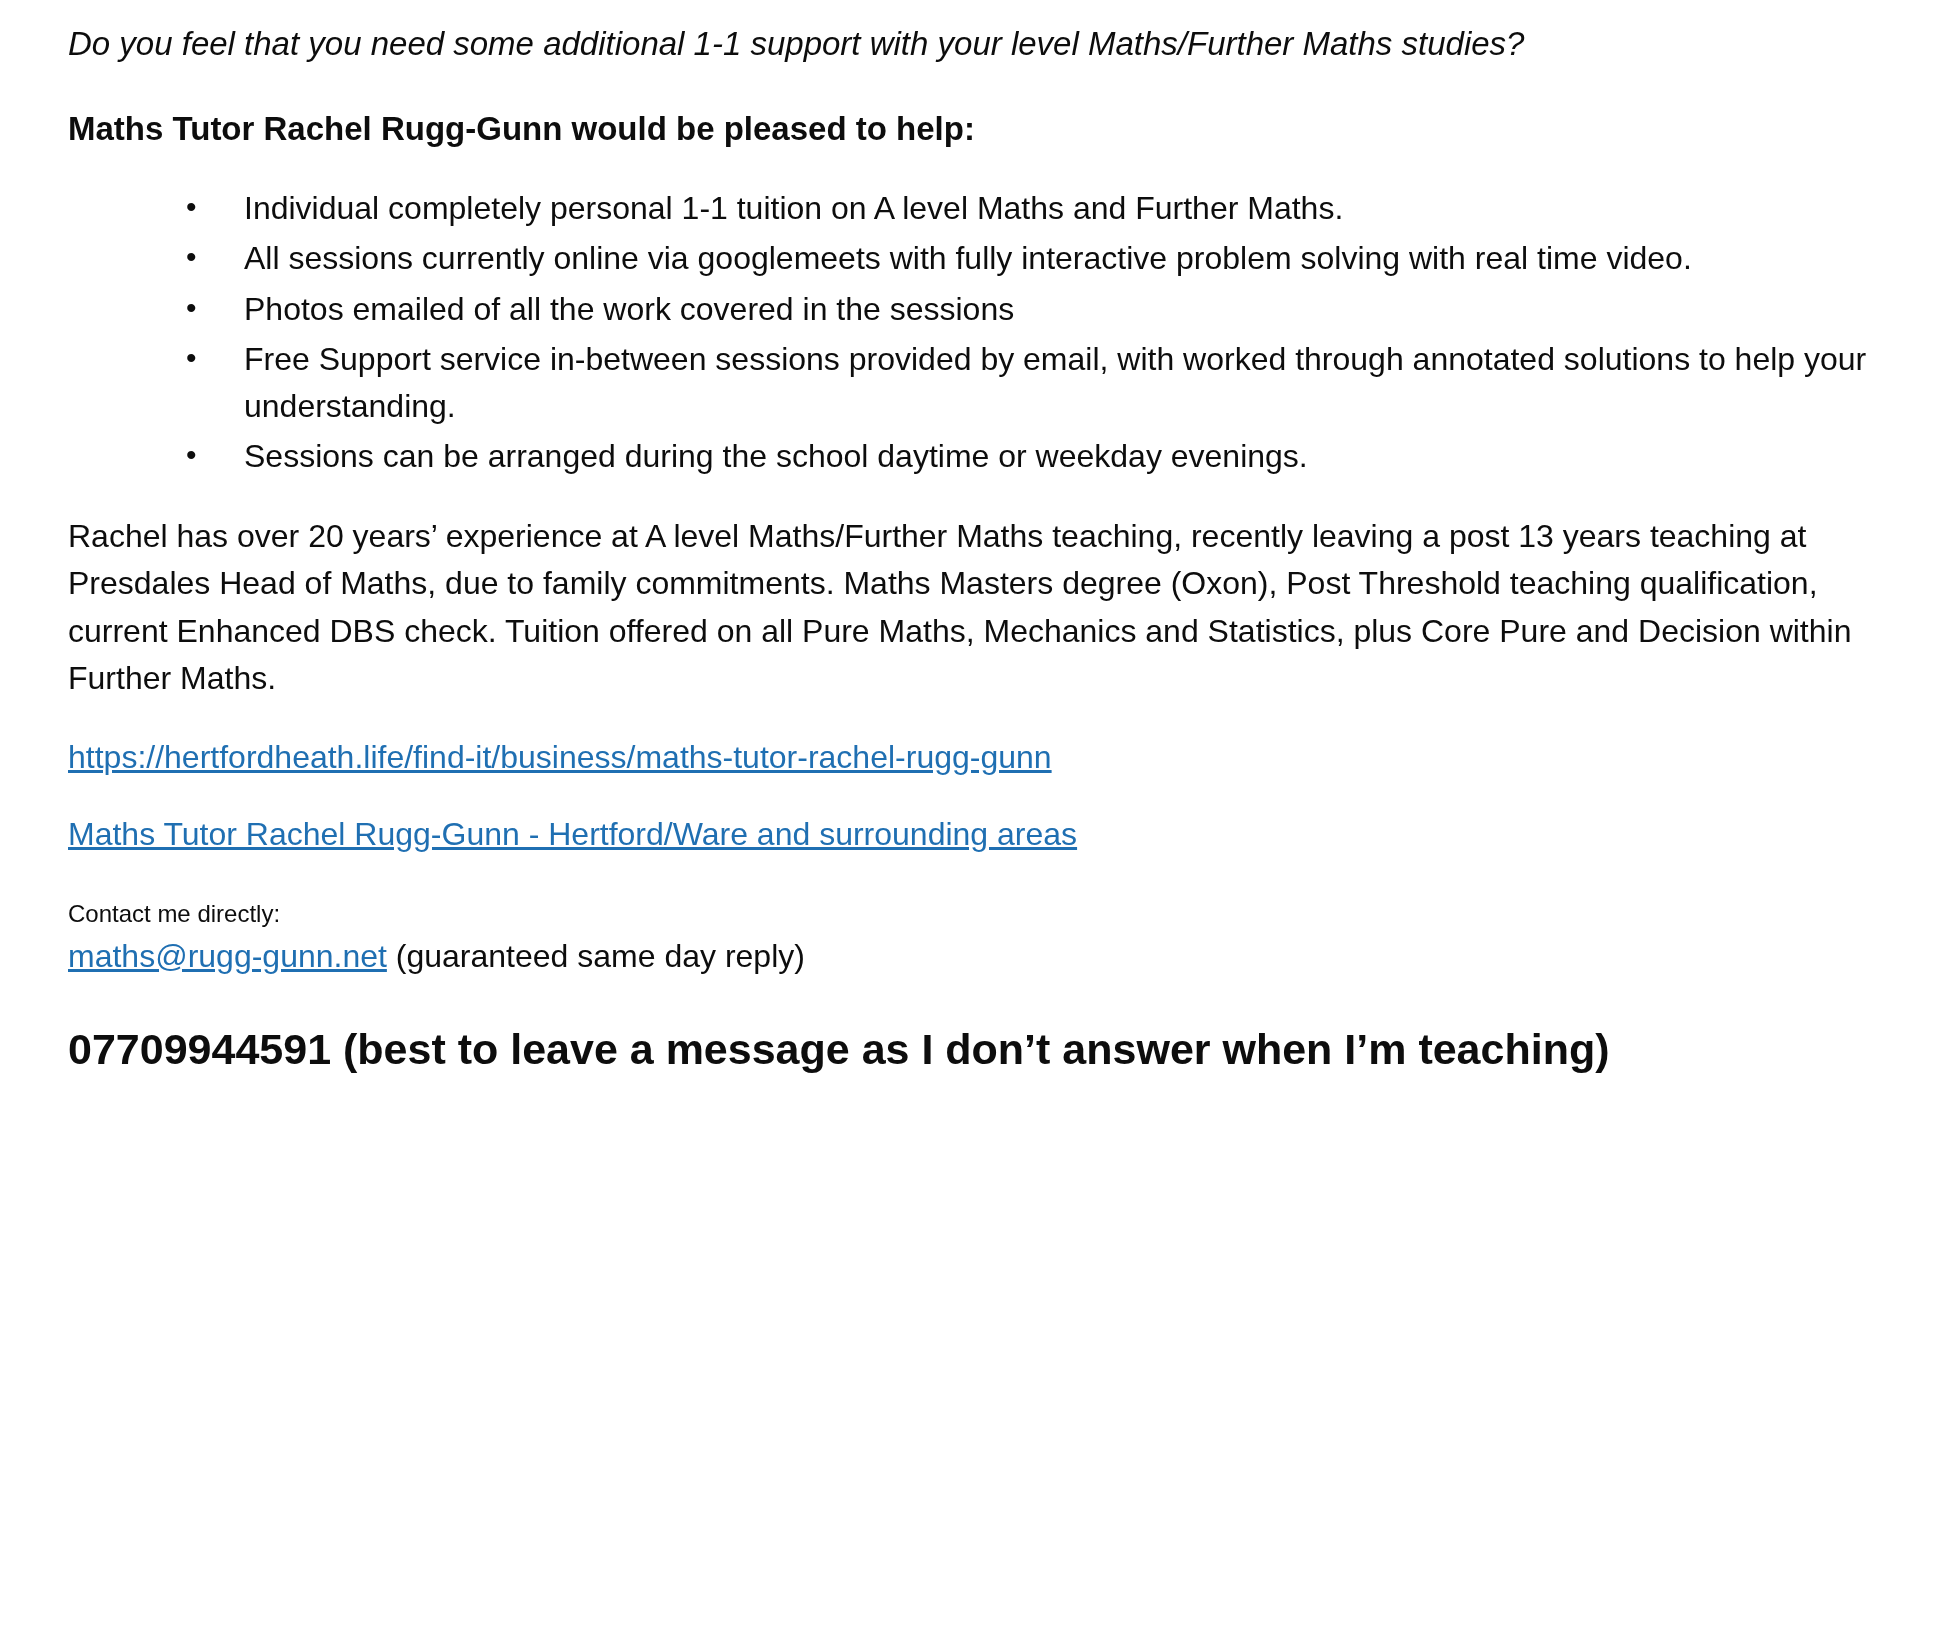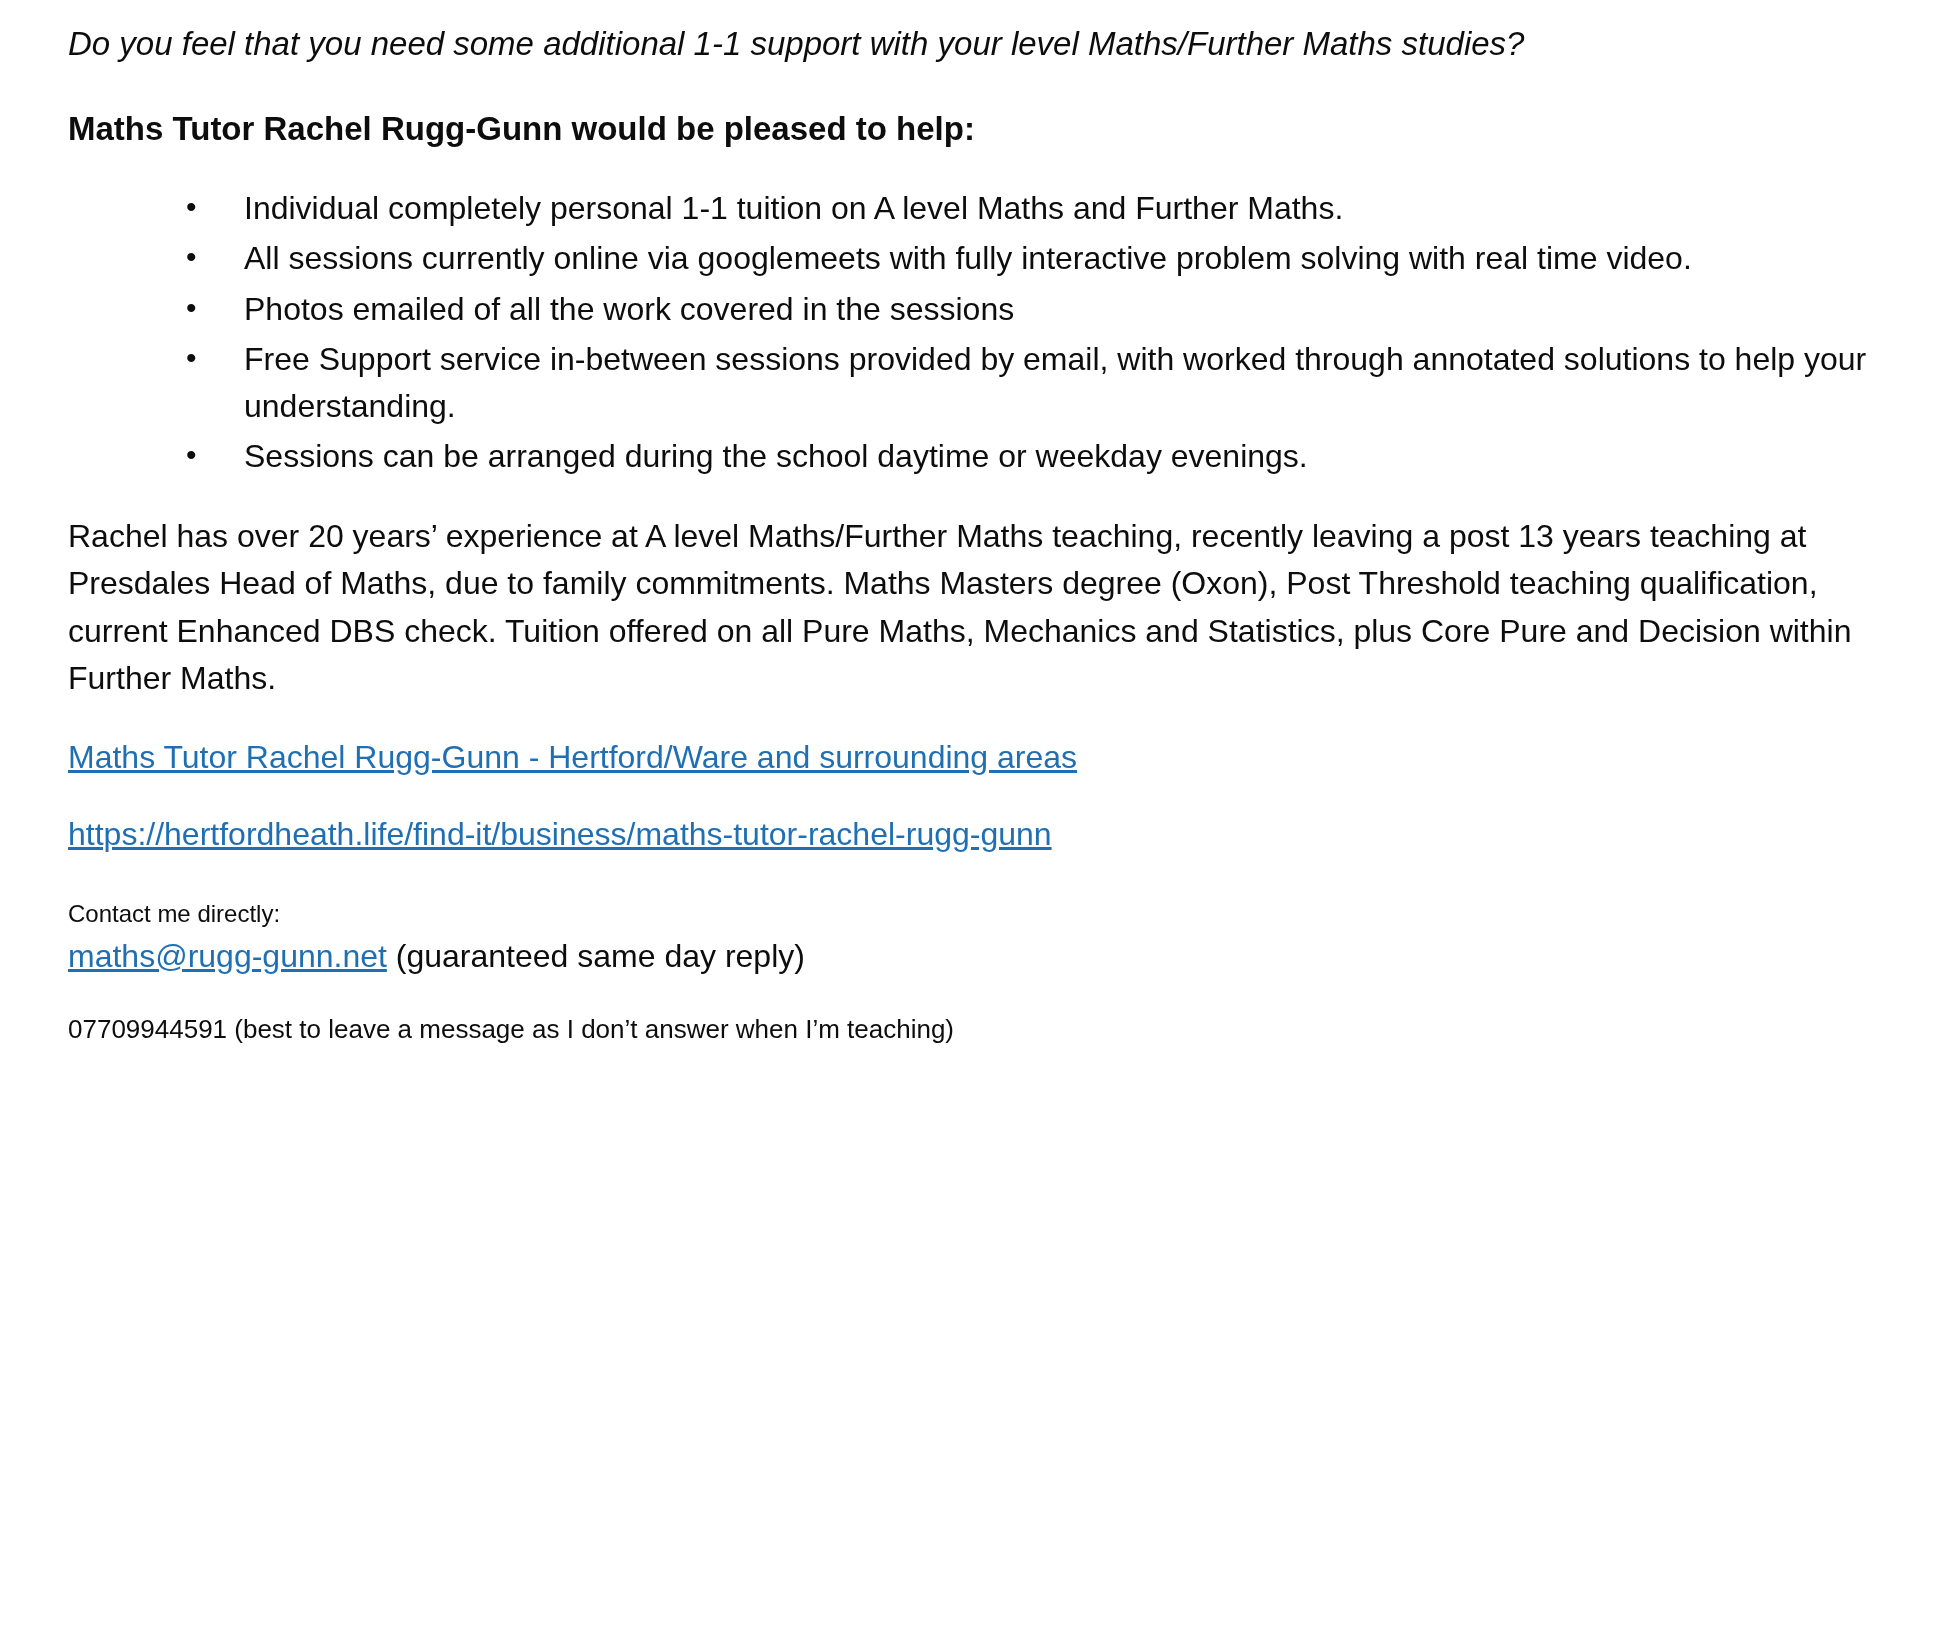--- a/index.html
+++ b/index.html
@@ -83,23 +83,24 @@
   }
   p.link-line.spaced-top {
     margin-top: 30px;
   }
   p.contact-head {
     font-size: 24px;
     line-height: 1.47;
     margin: 38px 0 2px 0;
   }
   p.phone {
-    font-size: 26px;
+    font-size: 43px;
     line-height: 1.47;
-    margin: 30px 0 0 0;
+    margin: 38px 0 0 0;
+    font-weight: bold;
   }
 </style>
 </head>
 <body>
 
 <div class="page">
 
 
   <p class="lead">Do you feel that you need some additional 1-1 support with your level Maths/Further Maths studies?</p>
 
@@ -124,26 +125,26 @@
     </li>
     <li>
       <span class="bullet">•</span>
       <span>Sessions can be arranged during the school daytime or weekday evenings.</span>
     </li>
   </ul>
 
   <p class="body-para">Rachel has over 20 years’ experience at A level Maths/Further Maths teaching, recently leaving a post 13 years teaching at Presdales Head of Maths, due to family commitments. Maths Masters degree (Oxon), Post Threshold teaching qualification, current Enhanced DBS check. Tuition offered on all Pure Maths, Mechanics and Statistics, plus Core Pure and Decision within Further Maths.</p>
 
 
+  <p class="link-line">
+    <a class="link" href="#">https://hertfordheath.life/find-it/business/maths-tutor-rachel-rugg-gunn</a>
+  </p>
+
   <p class="link-line spaced-top">
     <a class="link" href="#">Maths Tutor Rachel Rugg-Gunn - Hertford/Ware and surrounding areas</a>
-  </p>
-
-  <p class="link-line">
-    <a class="link" href="#">https://hertfordheath.life/find-it/business/maths-tutor-rachel-rugg-gunn</a>
   </p>
 
   <p class="contact-head">Contact me directly:</p>
 
   <p class="link-line"><a class="link" href="#">maths@rugg-gunn.net</a><span> (guaranteed same day reply)</span></p>
 
   <p class="phone">07709944591  (best to leave a message as I don’t answer when I’m teaching)</p>
 
 </div>
 

